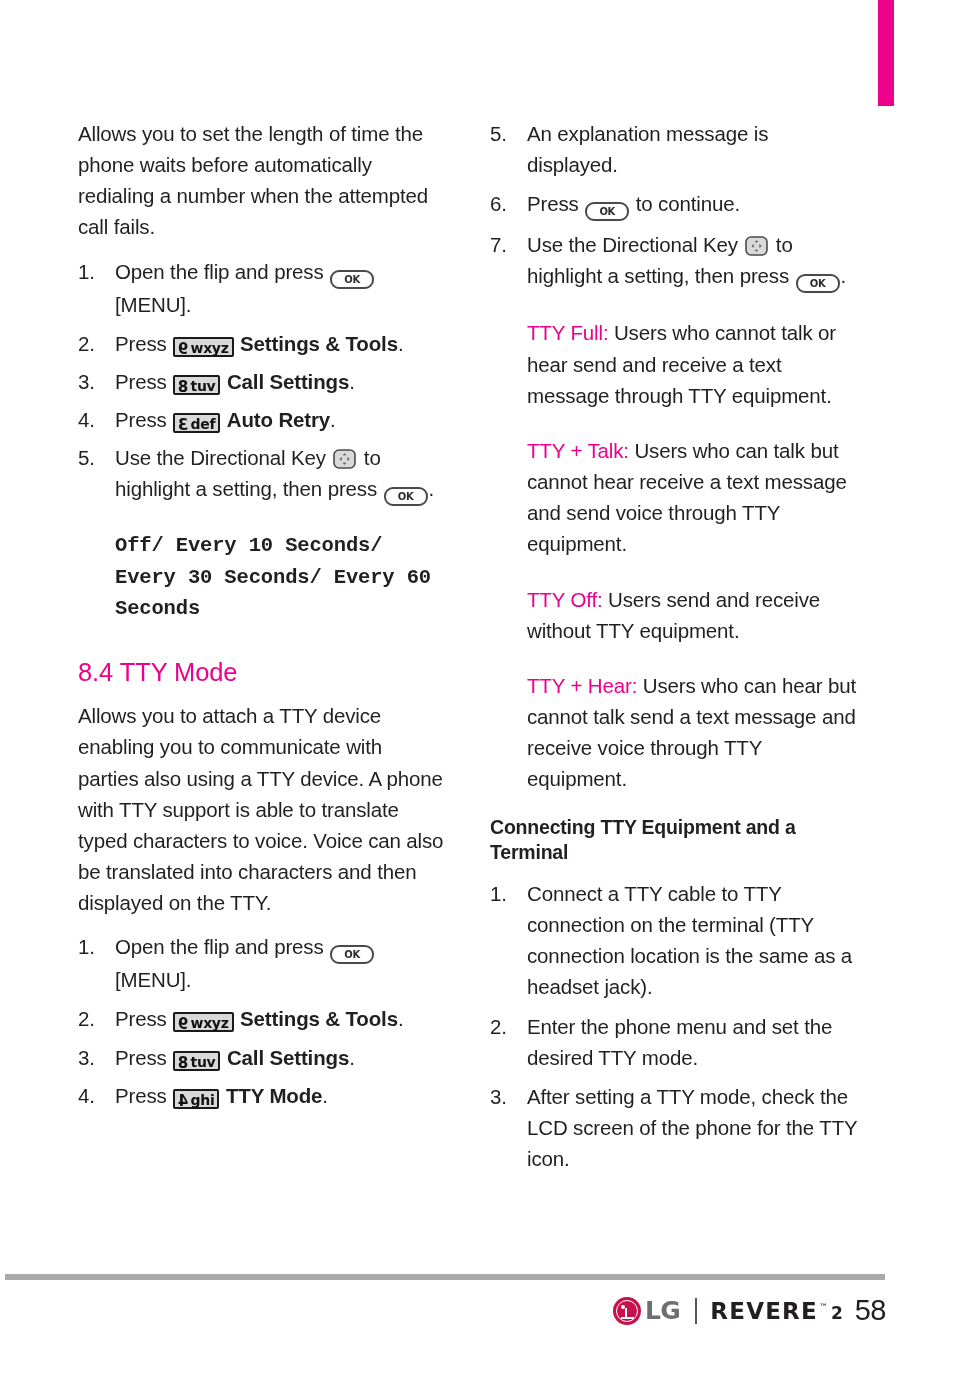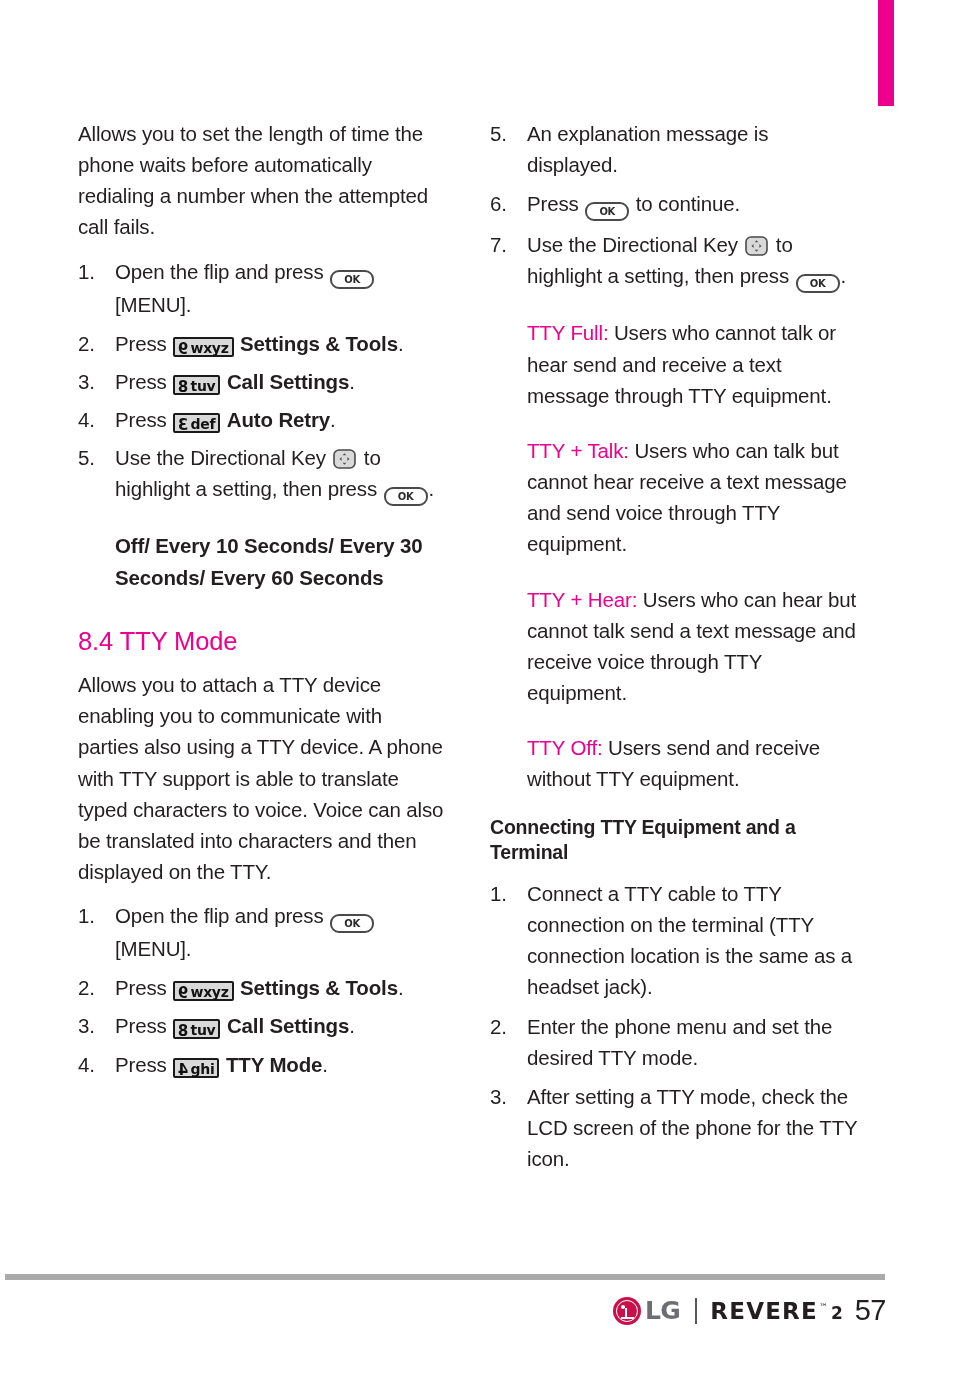--- a/index.html
+++ b/index.html
@@ -90,21 +90,21 @@
   .bold { font-weight: bold; }
 
   
   .sub-block {
     padding-left: 37px;
     font-size: 20.5px;
     line-height: 1.52;
     margin: 24px 0 12px 0;
     letter-spacing: -0.15px;
   }
-  .sub-block.bold-block { font-weight: bold; }
+  .sub-block.bold-block { font-weight: bold; font-family: Liberation Mono, monospace; }
   .term { color: #ec008c; }
 
   
   .key {
     display: inline-block;
     vertical-align: -3px;
     border: 2px solid #1a1a1a;
     background: #d9d9d9;
     border-radius: 2px;
     padding: 0 3px 0 3px;
@@ -328,24 +328,24 @@
         </li>
       </ol>
 
       <div class="sub-block">
         <span class="term">TTY Full:</span><span> Users who cannot talk or hear send and receive a text message through TTY equipment.</span>
       </div>
       <div class="sub-block">
         <span class="term">TTY + Talk:</span><span> Users who can talk but cannot hear receive a text message and send voice through TTY equipment.</span>
       </div>
       <div class="sub-block">
-        <span class="term">TTY + Hear:</span><span> Users who can hear but cannot talk send a text message and receive voice through TTY equipment.</span>
+        <span class="term">TTY Off:</span><span> Users send and receive without TTY equipment.</span>
       </div>
       <div class="sub-block">
-        <span class="term">TTY Off:</span><span> Users send and receive without TTY equipment.</span>
+        <span class="term">TTY + Hear:</span><span> Users who can hear but cannot talk send a text message and receive voice through TTY equipment.</span>
       </div>
 
       <h3 class="sub-heading">Connecting TTY Equipment and a Terminal</h3>
 
       <ol class="steps">
         <li>
           <span class="num">1.</span><span>Connect a TTY cable to TTY connection on the terminal (TTY connection location is the same as a headset jack).</span>
         </li>
         <li>
           <span class="num">2.</span><span>Enter the phone menu and set the desired TTY mode.</span>
@@ -362,15 +362,15 @@
   <div id="footer">
     <div id="lg-logo-mark">
       <div class="face"></div>
       <div class="eye"></div>
       <div class="nose"></div>
       <div class="mouth"></div>
     </div>
     <span id="lg-word">LG</span>
     <span id="footer-divider"></span>
     <span><span id="revere-word">REVERE</span><span id="revere-tm">™</span><span id="revere-two">2</span></span>
-    <span id="page-number">57</span>
+    <span id="page-number">58</span>
   </div>
 </div>
 
 </body></html>

